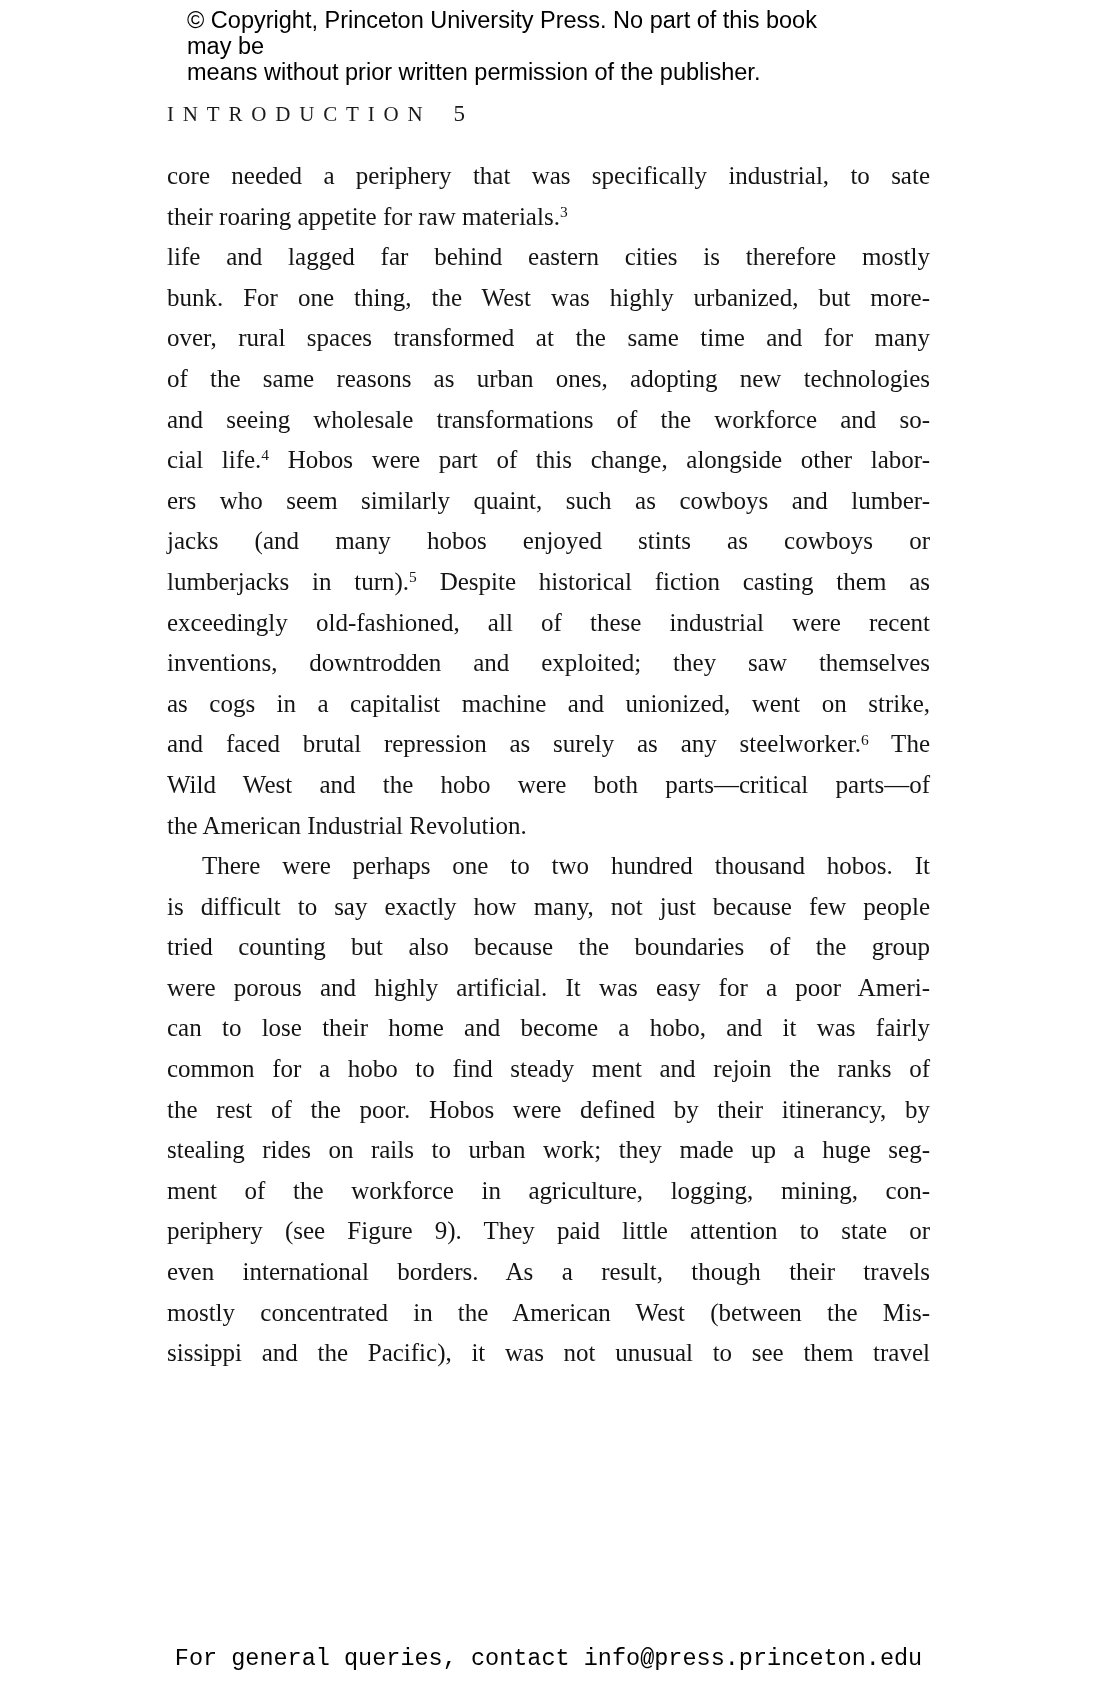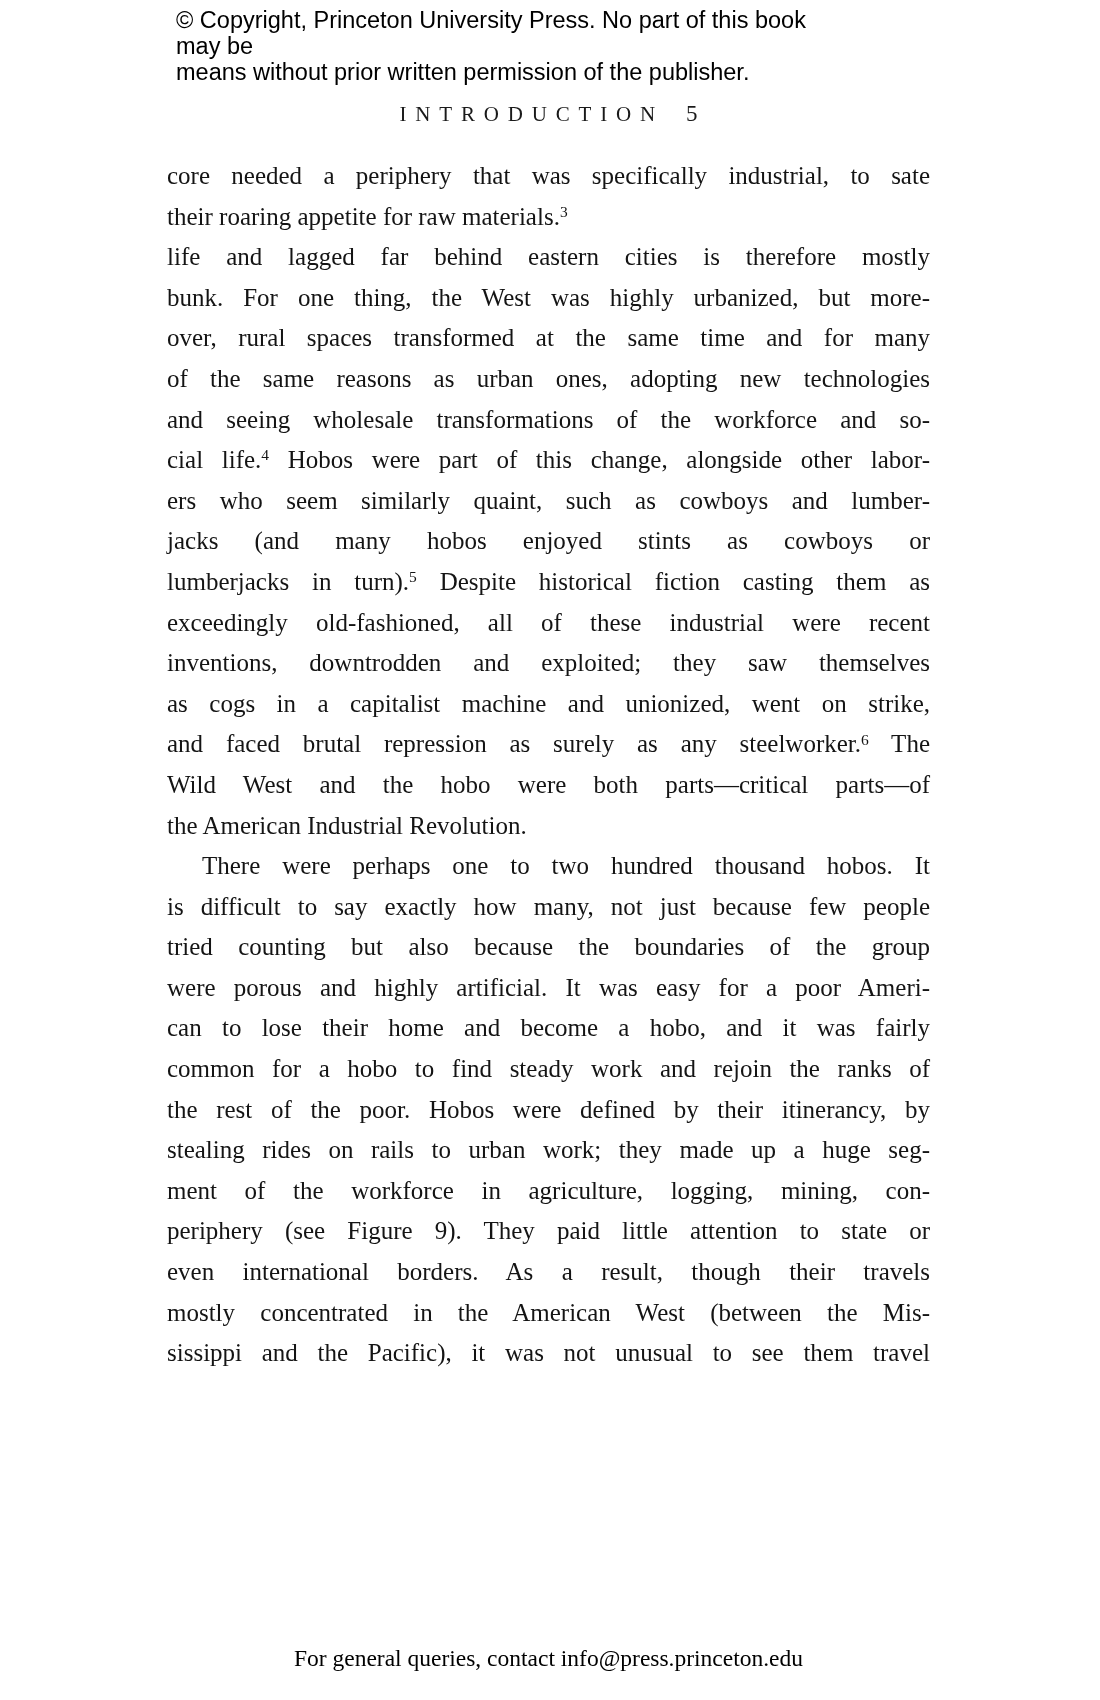--- a/index.html
+++ b/index.html
@@ -9,36 +9,35 @@
     position: relative;
     background: #ffffff;
     color: #111111;
     font-family: "Liberation Serif", serif;
     overflow: hidden;
   }
 
   
   .copyright {
     position: absolute;
-    left: 176px;
+    left: 187px;
     top: 8px;
     width: 680px;
     font-family: "Liberation Sans", sans-serif;
     font-size: 23.5px;
     line-height: 25.8px;
     color: #000000;
   }
 
   
   .running-header {
     position: absolute;
     left: 167px;
     top: 101px;
     width: 763px;
-    text-align: center;
     font-family: "Liberation Serif", serif;
     color: #1a1a1a;
   }
   .running-header .title {
     font-size: 21px;
     letter-spacing: 0.42em;
   }
   .running-header .pagenum {
     font-size: 23px;
     margin-left: 22px;
@@ -75,21 +74,21 @@
     top: -0.5em;
   }
 
   
   .footer {
     position: absolute;
     left: 167px;
     top: 1645px;
     width: 763px;
     text-align: center;
-    font-family: Liberation Serif, serif;
+    font-family: Liberation Mono, monospace;
     font-size: 23.5px;
     color: #000000;
   }
 </style>
 </head>
 <body>
 
 <div class="copyright">
   <div>© Copyright, Princeton University Press. No part of this book may be</div>
   <div>means without prior written permission of the publisher.</div>
@@ -115,21 +114,21 @@
     <div class="line">inventions, downtrodden and exploited; they saw themselves</div>
     <div class="line">as cogs in a capitalist machine and unionized, went on strike,</div>
     <div class="line">and faced brutal repression as surely as any steelworker.<sup>6</sup> The</div>
     <div class="line">Wild West and the hobo were both parts—critical parts—of</div>
     <div class="line lastline">the American Industrial Revolution.</div>
     <div class="line indent">There were perhaps one to two hundred thousand hobos. It</div>
     <div class="line">is difficult to say exactly how many, not just because few people</div>
     <div class="line">tried counting but also because the boundaries of the group</div>
     <div class="line">were porous and highly artificial. It was easy for a poor Ameri-</div>
     <div class="line">can to lose their home and become a hobo, and it was fairly</div>
-    <div class="line">common for a hobo to find steady work and rejoin the ranks of</div>
+    <div class="line">common for a hobo to find steady ment and rejoin the ranks of</div>
     <div class="line">the rest of the poor. Hobos were defined by their itinerancy, by</div>
     <div class="line">stealing rides on rails to urban work; they made up a huge seg-</div>
     <div class="line">ment of the workforce in agriculture, logging, mining, con-</div>
     <div class="line">periphery (see Figure 9). They paid little attention to state or</div>
     <div class="line">even international borders. As a result, though their travels</div>
     <div class="line">mostly concentrated in the American West (between the Mis-</div>
     <div class="line">sissippi and the Pacific), it was not unusual to see them travel</div>
   </div>
 
 <div class="footer">

